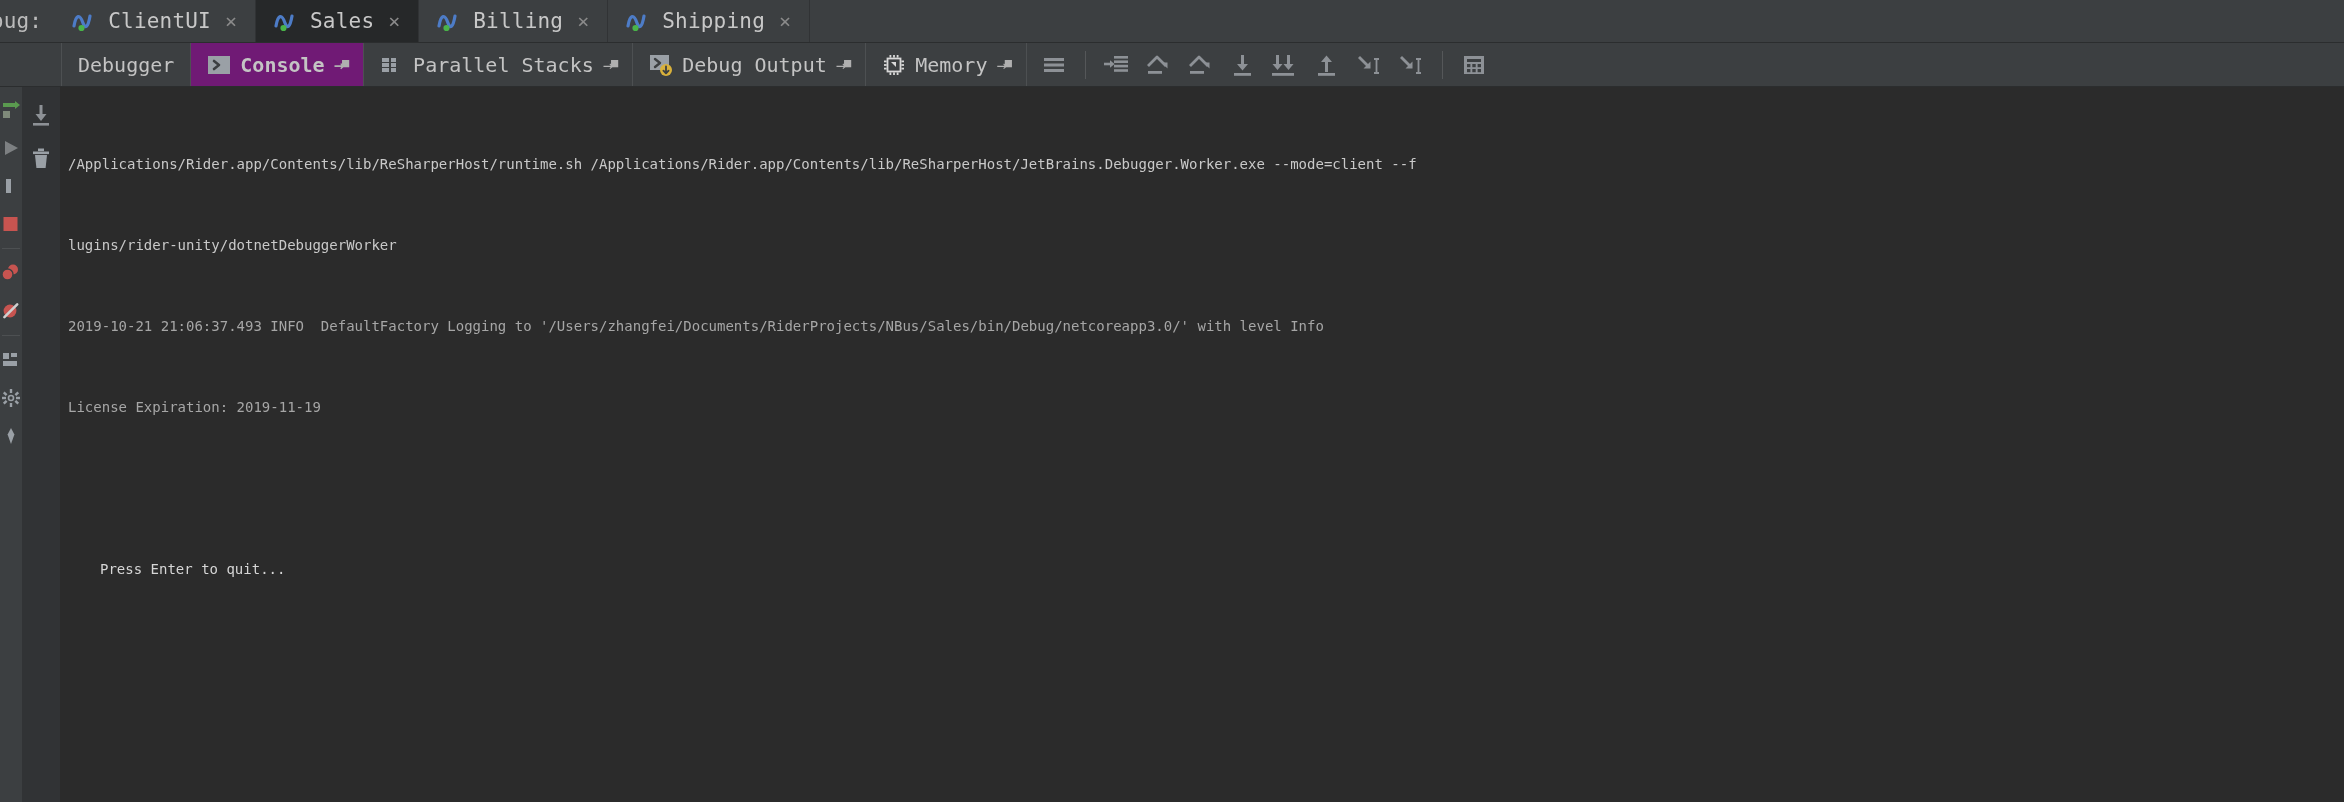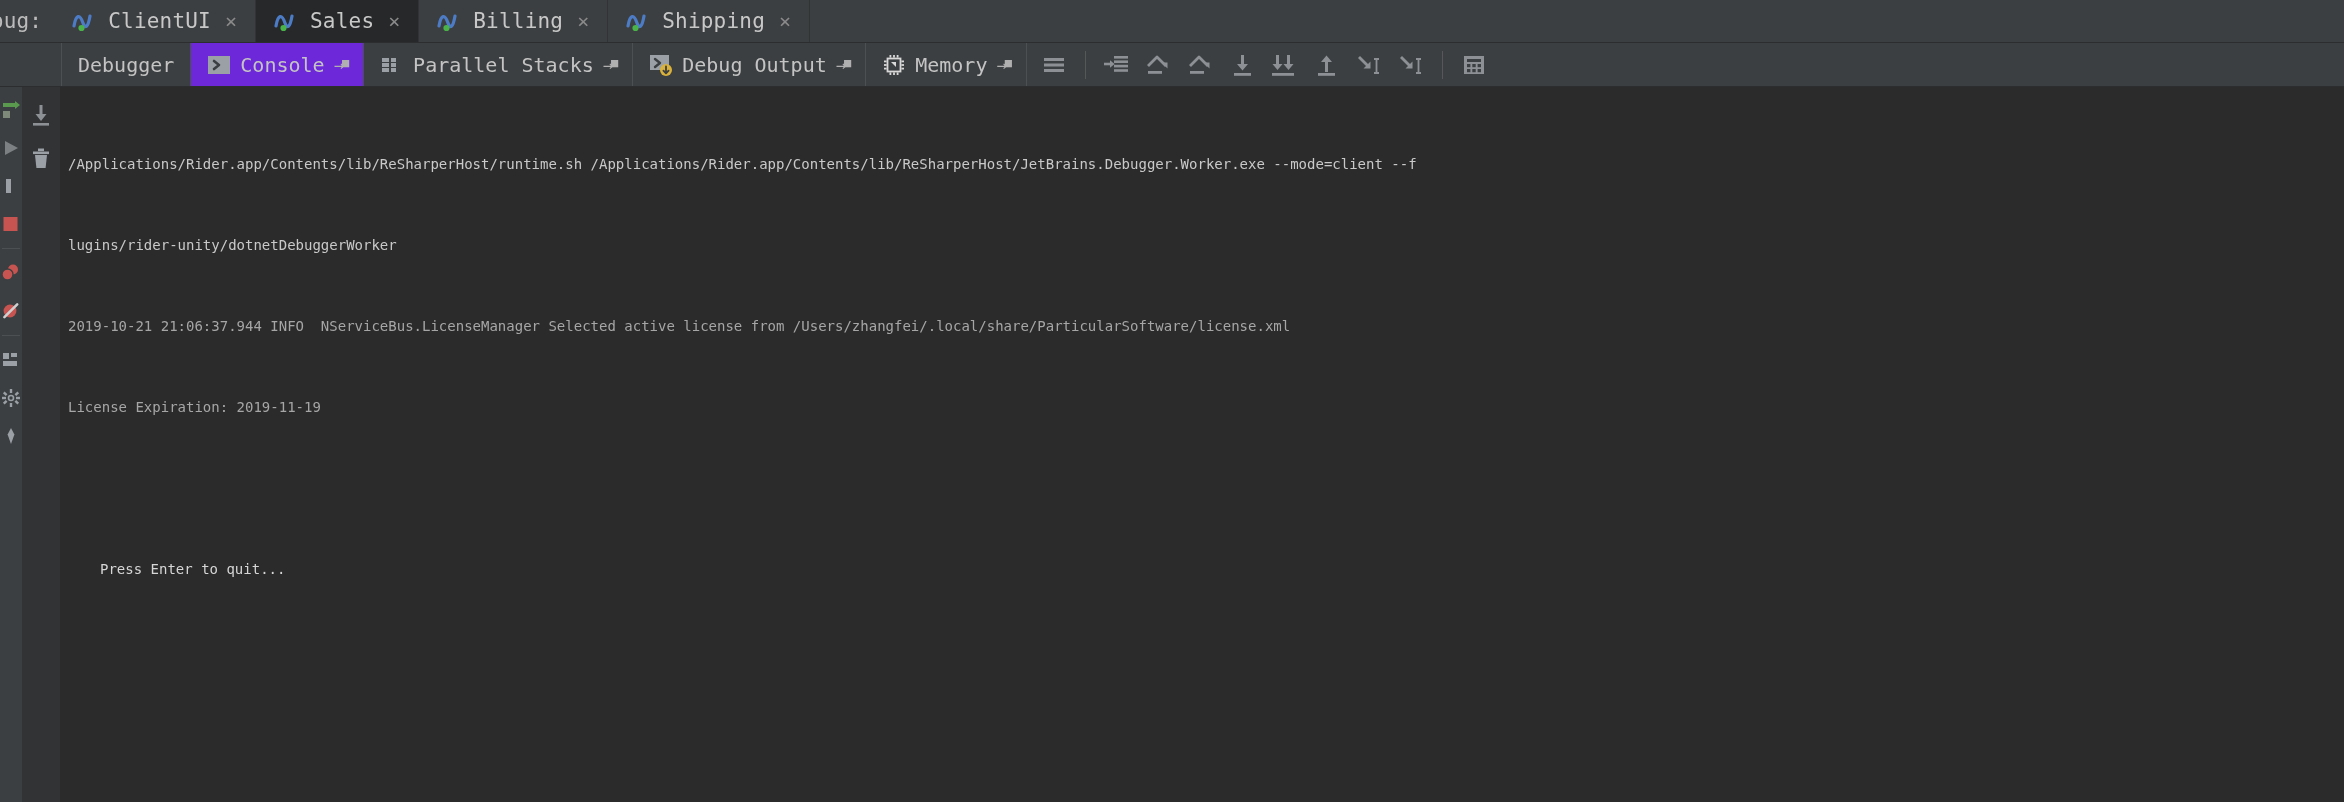--- a/index.html
+++ b/index.html
@@ -50,21 +50,21 @@
   }
   .tb-gutter { width: 30px; border-right: 1px solid #4d5052; position: relative; }
   .tb-item {
     display: flex; align-items: center; gap: 9px;
     padding: 0 16px; height: 100%;
     color: #c4c4c4; font-size: 20px;
     border-right: 1px solid #4d5052;
     cursor: default;
     white-space: nowrap;
   }
-  .tb-item.selected { background: #6d28d9; }
+  .tb-item.selected { background: #701a75; font-weight: bold; }
   .pin { color: #b0b0b0; font-size: 17px; letter-spacing: -2px; }
   .pin .sq { font-size: 12px; vertical-align: 4px; }
 
   .tb-icons { display: flex; align-items: center; padding: 0 6px; gap: 0; }
   .tb-icons .sep { width: 1px; height: 28px; background: #555759; margin: 0 10px; }
   .ibtn {
     width: 42px; height: 38px;
     display: flex; align-items: center; justify-content: center;
     cursor: default;
   }
@@ -433,19 +433,19 @@
         <rect x="3" y="4.5" width="16" height="2.6" fill="#9aa0a6"></rect>
         <rect x="8" y="1.5" width="6" height="2.6" fill="#9aa0a6"></rect>
         <path d="M5 8 h12 l-1.4 13 h-9.2 Z" fill="#9aa0a6"></path>
       </svg>
     </div>
   </div>
 
   <div class="console-text">
     <span class="ln cmd">/Applications/Rider.app/Contents/lib/ReSharperHost/runtime.sh /Applications/Rider.app/Contents/lib/ReSharperHost/JetBrains.Debugger.Worker.exe --mode=client --f</span>
     <span class="ln cmd">lugins/rider-unity/dotnetDebuggerWorker</span>
-    <span class="ln log">2019-10-21 21:06:37.944 INFO  NServiceBus.LicenseManager Selected active license from /Users/zhangfei/.local/share/ParticularSoftware/license.xml</span>
+    <span class="ln log">2019-10-21 21:06:37.493 INFO  DefaultFactory Logging to '/Users/zhangfei/Documents/RiderProjects/NBus/Sales/bin/Debug/netcoreapp3.0/' with level Info</span>
     <span class="ln log">License Expiration: 2019-11-19</span>
     <span class="ln blank"> </span>
     <span class="ln plain">Press Enter to quit...</span>
   </div>
 
 </div>
 
 </body></html>

